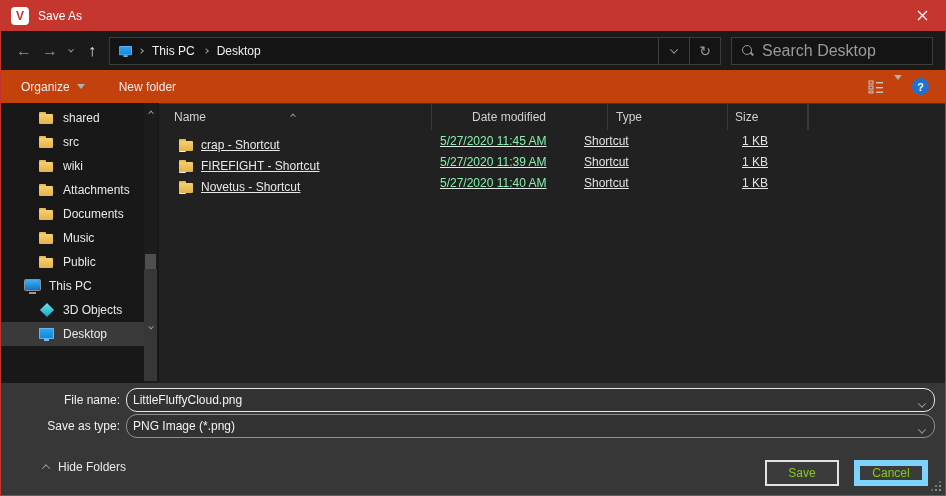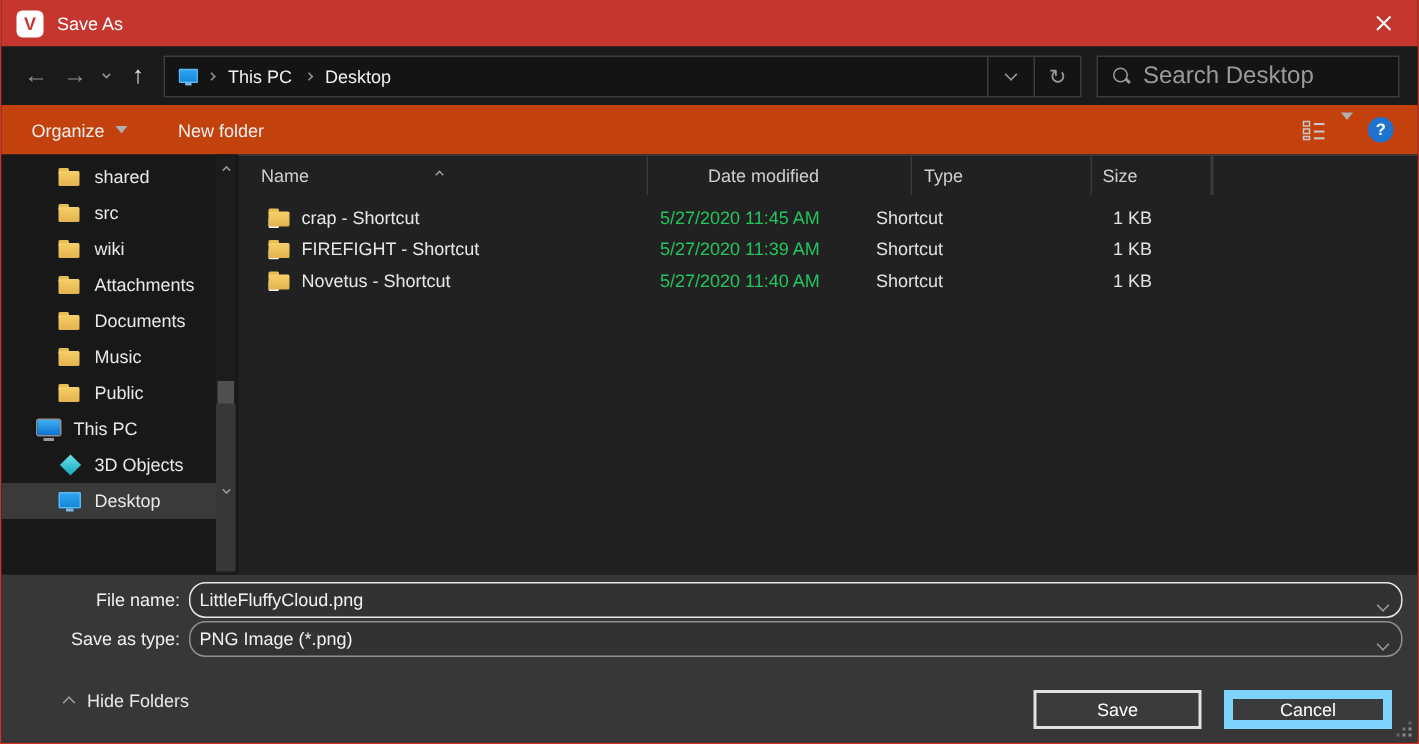--- a/index.html
+++ b/index.html
@@ -83,44 +83,44 @@
   .filelist { flex:1; background:#212121; display:flex; flex-direction:column; }
   .list-header { position:relative; height:27px; border-top:1px solid #3c3c3c; display:flex; align-items:center; color:#d0d0d0; }
   .hcell { height:100%; display:flex; align-items:center; border-right:1px solid #3a3a3a; }
   .hcell.c-name { width:273px; padding-left:15px; }
   .hcell.c-date { width:144px; padding-left:8px;margin-left:32px; }
   .hcell.c-type { width:120px; padding-left:8px; }
   .hcell.c-size { width:80px; padding-left:7px; }
   .hcell.c-end  { width:1px; border-right:none; border-left:1px solid #3a3a3a; margin-left:0; }
   .sort-chev { position:absolute; left:132px; top:2px; }
   .rows { padding-top:4px; }
-  .file-row { height:21px; display:flex; align-items:center; color:#e8e8e8; }
+  .file-row { height:21px; display:flex; color:#e8e8e8;text-decoration:underline; }
   .cell { overflow:hidden; white-space:nowrap; }
   .cell.c-name { width:273px; padding-left:20px; display:flex; align-items:center; gap:6px; }
-  .cell.c-date { width:144px; padding-left:8px; color:#22c55e; }
+  .cell.c-date { width:144px; padding-left:8px; color:#86efac; }
   .cell.c-type { width:120px; padding-left:8px; color:#e2e2e2; }
   .cell.c-size { width:80px; padding-right:8px; text-align:right; color:#e2e2e2; }
   .file-row .icon { width:16px; height:15px; }
 
   
   .bottom { height:112px; background:#373737; padding-top:5px; }
   .field-row { display:flex; align-items:center; height:24px; margin-bottom:2px; }
   .field-label { width:125px; text-align:right; padding-right:6px; color:#f0f0f0; }
   .field-box { position:relative; flex:1; margin-right:10px; height:24px; display:flex; align-items:center; background:#323232;border-radius:11px; }
   .field-box.focused { border:1px solid #e6e6e6; }
   .field-box.normal { border:1px solid #8f8f8f; }
   .field-box input { flex:1; background:transparent; border:none; outline:none; color:#f2f2f2;
                      font-family:"Liberation Sans",sans-serif; font-size:12px; padding-left:6px; }
   .field-box .value { padding-left:6px; color:#f2f2f2; }
   .field-chev { position:absolute; right:9px; top:8px; }
 
   .footer { display:flex; align-items:flex-start; margin-top:22px; height:28px; }
   .hide-folders { display:flex; align-items:center; gap:9px; margin-left:42px; color:#e8e8e8; }
   .footer-buttons { margin-left:auto; display:flex; gap:15px; margin-right:17px; }
-  .btn { width:112px; height:26px; display:flex; align-items:center; justify-content:center; background:#3b3b3b; color:#ffffff; }
+  .btn { width:74px; height:26px; display:flex; align-items:center; justify-content:center; background:#3b3b3b; color:#84cc16; }
   .btn.default { border:2px solid #e2e2e2; }
   .btn.normal { border:6px solid #7dd3fc; }
 
   .resize-grip { position:absolute; right:4px; bottom:4px; width:12px; height:12px; }
   .resize-grip::before { content:""; position:absolute; right:0; bottom:0; width:2px; height:2px; background:#8a8a8a;
     box-shadow:-4px 0 0 #8a8a8a, -8px 0 0 #666, 0 -4px 0 #8a8a8a, 0 -8px 0 #666, -4px -4px 0 #777; }
 </style>
 </head>
 <body>
 

